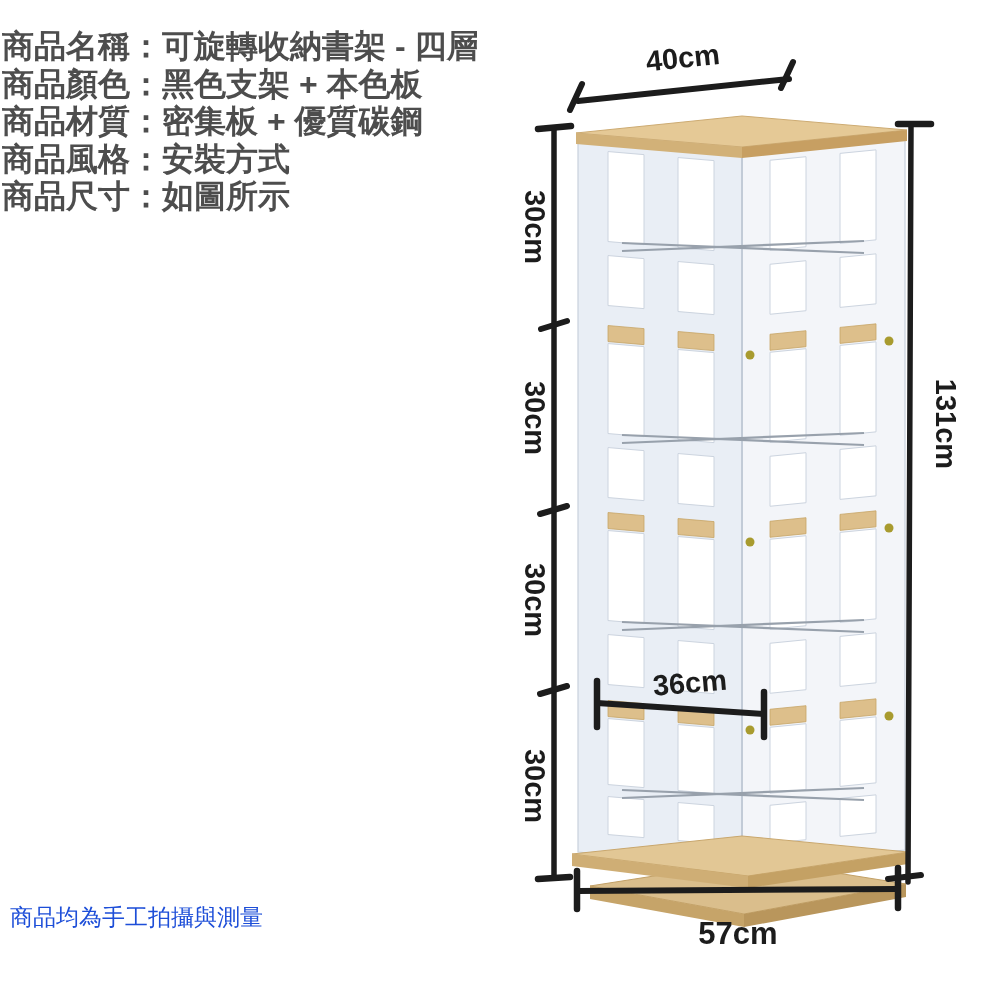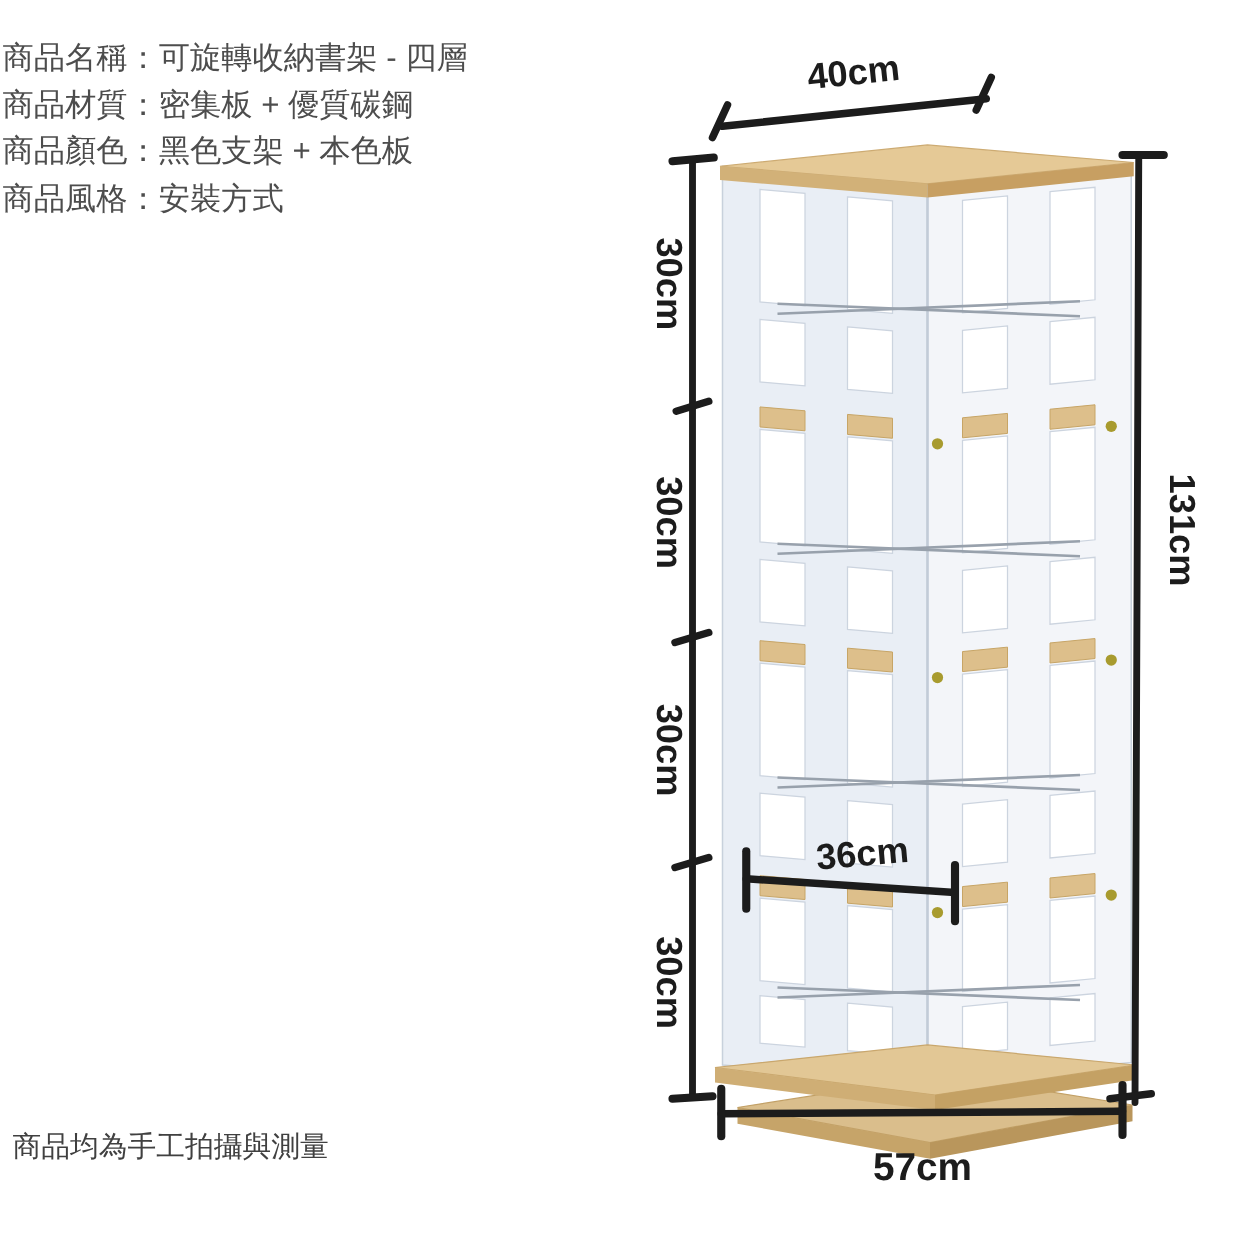--- a/index.html
+++ b/index.html
@@ -2,44 +2,45 @@
 <html><head>
 <meta charset="utf-8">
 <style>
   html,body{margin:0;padding:0;}
   body{
     width:1000px;height:1000px;position:relative;background:#ffffff;overflow:hidden;
     font-family:"Liberation Sans","DejaVu Sans",sans-serif;
   }
   .specs{
     position:absolute;left:2px;top:28px;
-    font-weight:normal;font-size:25px;line-height:37.5px;color:#4d4d4d;
+    font-weight:bold;font-size:32px;line-height:37.5px;color:#4d4d4d;
     white-space:nowrap;
   }
   .notes{
     position:absolute;left:10px;top:901px;
-    font-size:23px;line-height:33px;color:#404040;white-space:nowrap;
+    font-size:23px;line-height:33px;color:#1d4ed8;white-space:nowrap;
   }
   svg.diagram{position:absolute;left:500px;top:0;width:500px;height:1000px;}
   .dl{stroke:#1c1c1c;stroke-linecap:round;}
   text.dim{
     font-family:"Liberation Sans","DejaVu Sans",sans-serif;
     font-weight:bold;font-size:29px;fill:#1c1c1c;
     text-anchor:middle;dominant-baseline:middle;
   }
   text.dim-lg{font-size:31px;}
 </style>
 </head>
 <body>
 
 <div class="specs">
   <div>商品名稱：可旋轉收納書架 - 四層</div>
+  <div>商品顏色：黑色支架 + 本色板</div>
   <div>商品材質：密集板 + 優質碳鋼</div>
-  <div>商品顏色：黑色支架 + 本色板</div>
   <div>商品風格：安裝方式</div>
+  <div>商品尺寸：如圖所示</div>
 </div>
 
 <div class="notes">
   <div>商品均為手工拍攝與測量</div>
 </div>
 
 <svg class="diagram" viewBox="500 0 500 1000">
 
   <g>
 

